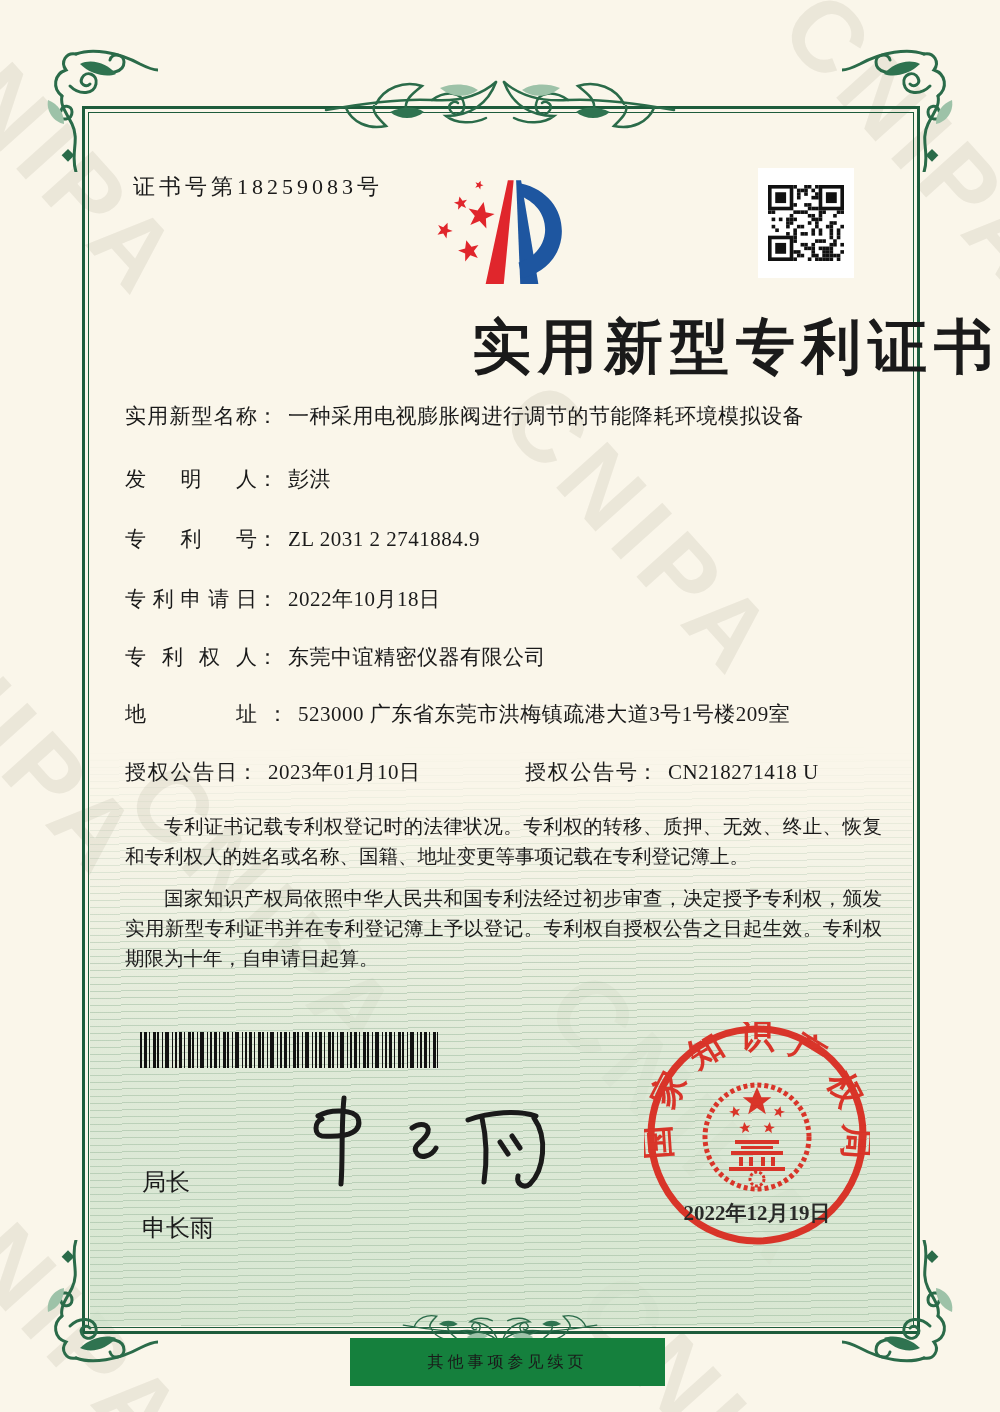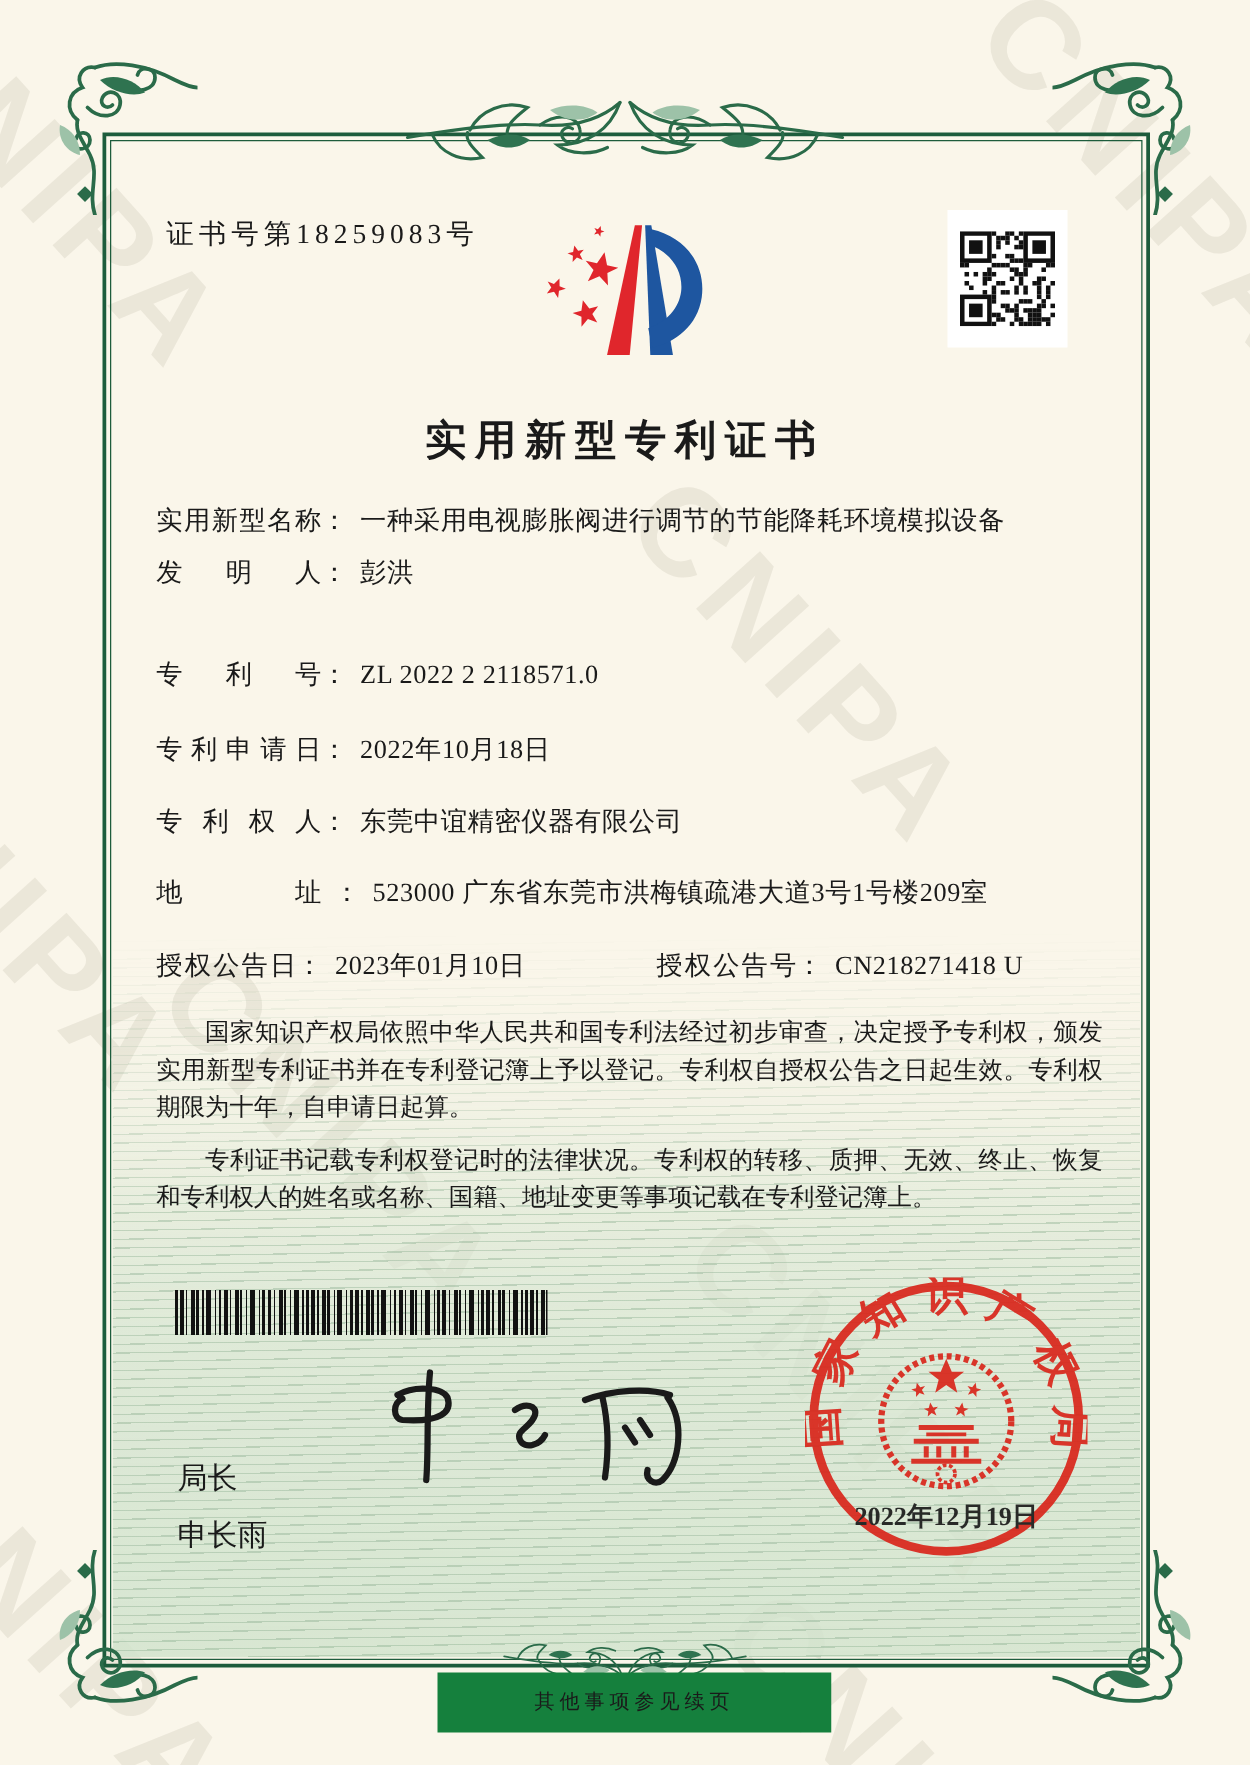--- a/index.html
+++ b/index.html
@@ -34,22 +34,22 @@
   .ornament{position:absolute; z-index:3;}
   .flip-y{transform:scaleY(-1);}
   .flip-x{transform:scaleX(-1);}
   .flip-xy{transform:scale(-1,-1);}
   
   .content{position:absolute; z-index:4; inset:0;}
   .cert-no{position:absolute; left:133px; top:172px; font-size:22px; letter-spacing:4px;font-family:Liberation Serif, serif;}
   .logo{position:absolute; left:428px; top:170px;}
   .qr-box{position:absolute; left:758px; top:168px; width:96px; height:110px; background:#ffffff;
           display:flex; align-items:center; justify-content:center;}
-  .title{position:absolute; left:0; right:0; top:308px; text-align:center;
-         font-size:33px; font-weight:bold; letter-spacing:7px;margin-top:22px;}
+  .title{position:absolute; left:0; right:0; top:308px; text-align:right;
+         font-size:59px; font-weight:bold; letter-spacing:7px;}
   .fields{position:absolute; left:125px; top:0; width:760px;}
   .frow{position:absolute; left:0; font-size:21px; white-space:nowrap;}
   .flabel{display:inline-block; width:132px; text-align:justify; text-align-last:justify; vertical-align:bottom;}
   .flabel.narrow{width:112px;}
   .fcolon{display:inline-block; margin-right:10px;}
   .fvalue{letter-spacing:0.5px;}
   .grant2{position:absolute; left:400px; top:0;}
   .paras{position:absolute; left:125px; top:812px; width:757px;
          font-size:19.5px; line-height:30px; text-align:justify;}
   .paras p{margin:0 0 12px 0; text-indent:2em;}
@@ -290,46 +290,46 @@
           <rect x="7.2" y="57.6" width="10.8" height="10.8" fill="#111"></rect>
         </svg>
     </div>
 
     <div class="title">实用新型专利证书</div>
 
     <div class="fields">
       <div class="frow" style="top:402px">
         <span class="flabel">实用新型名称</span><span class="fcolon">：</span><span class="fvalue">一种采用电视膨胀阀进行调节的节能降耗环境模拟设备</span>
       </div>
-      <div class="frow" style="top:444px">
+      <div class="frow" style="top:465px">
         <span class="flabel">发明人</span><span class="fcolon">：</span><span class="fvalue">彭洪</span>
       </div>
       <div class="frow" style="top:525px">
-        <span class="flabel">专利号</span><span class="fcolon">：</span><span class="fvalue">ZL 2022 2 2118571.0</span>
+        <span class="flabel">专利号</span><span class="fcolon">：</span><span class="fvalue">ZL 2031 2 2741884.9</span>
       </div>
       <div class="frow" style="top:585px">
         <span class="flabel">专利申请日</span><span class="fcolon">：</span><span class="fvalue">2022年10月18日</span>
       </div>
       <div class="frow" style="top:643px">
         <span class="flabel">专利权人</span><span class="fcolon">：</span><span class="fvalue">东莞中谊精密仪器有限公司</span>
       </div>
       <div class="frow" style="top:700px">
         <span class="flabel">地址</span><span class="fcolon"></span><span class="fcolon">：</span><span class="fvalue">523000 广东省东莞市洪梅镇疏港大道3号1号楼209室</span>
       </div>
       <div class="frow" style="top:758px">
         <span class="flabel narrow">授权公告日</span><span class="fcolon">：</span><span class="fvalue">2023年01月10日</span>
         <span class="grant2">
           <span class="flabel narrow">授权公告号</span><span class="fcolon">：</span><span class="fvalue">CN218271418 U</span>
         </span>
       </div>
     </div>
 
     <div class="paras">
+      <p>专利证书记载专利权登记时的法律状况。专利权的转移、质押、无效、终止、恢复和专利权人的姓名或名称、国籍、地址变更等事项记载在专利登记簿上。</p>
       <p>国家知识产权局依照中华人民共和国专利法经过初步审查，决定授予专利权，颁发实用新型专利证书并在专利登记簿上予以登记。专利权自授权公告之日起生效。专利权期限为十年，自申请日起算。</p>
-      <p>专利证书记载专利权登记时的法律状况。专利权的转移、质押、无效、终止、恢复和专利权人的姓名或名称、国籍、地址变更等事项记载在专利登记簿上。</p>
     </div>
 
     <div class="barcode"></div>
 
     <div class="signer">
       <div>局长</div>
       <div>申长雨</div>
     </div>
 
     <svg class="signature" width="290" height="105" viewBox="0 0 290 105" fill="none" stroke="#1a1a1a" stroke-width="5" stroke-linecap="round">

